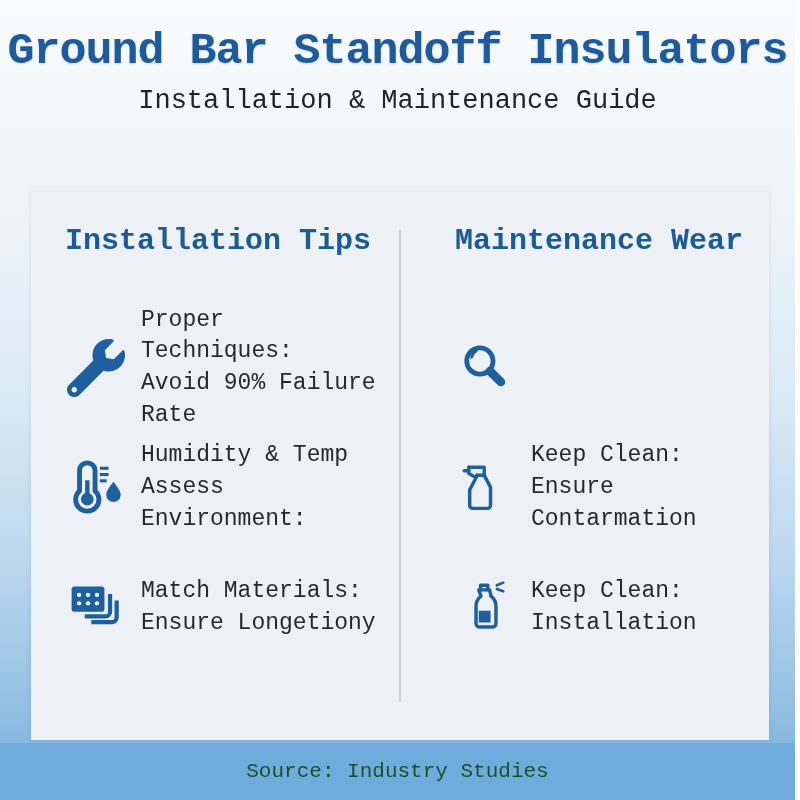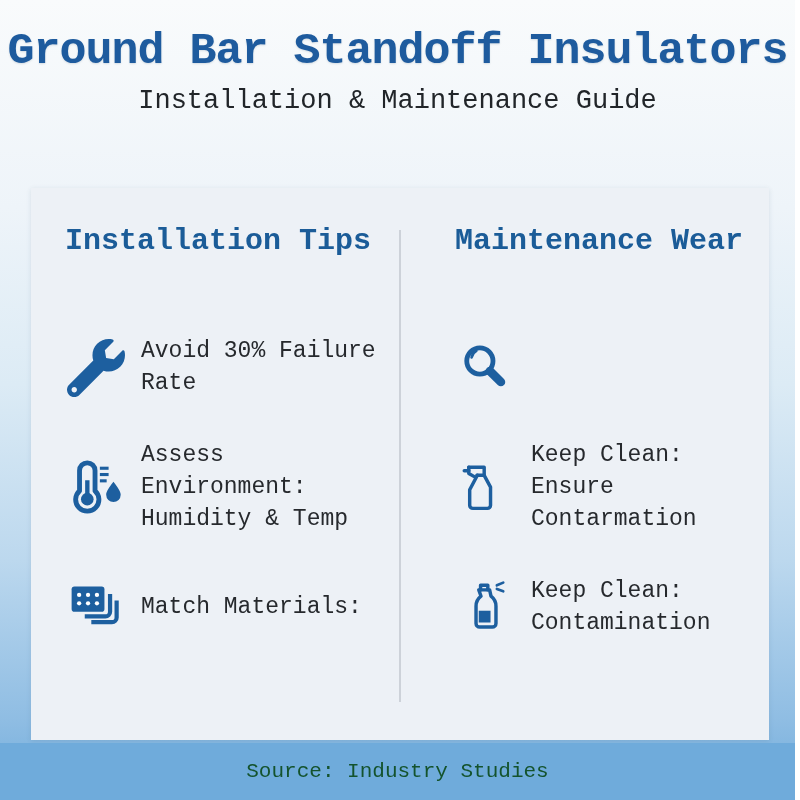--- a/index.html
+++ b/index.html
@@ -73,58 +73,60 @@
       <div class="col left">
         <h2 class="col-heading">Installation Tips</h2>
 
         <div class="item">
           <span class="item-icon">
             <svg viewBox="0 0 512 512" width="58" height="58" aria-hidden="true">
               <path fill="currentColor" d="M507.73 109.1c-2.24-9.03-13.54-12.09-20.12-5.51l-74.36 74.36-67.88-11.31-11.31-67.88 74.36-74.36c6.62-6.62 3.43-17.9-5.66-20.16-47.38-11.74-99.55.91-136.58 37.93-39.64 39.64-50.55 97.1-34.05 147.2L18.74 402.76c-24.99 24.99-24.99 65.51 0 90.5 24.99 24.99 65.51 24.99 90.5 0l213.21-213.21c50.12 16.71 107.47 5.68 147.37-34.22 37.07-37.07 49.7-89.32 37.91-136.73zM64 472c-13.25 0-24-10.75-24-24 0-13.26 10.75-24 24-24s24 10.74 24 24c0 13.25-10.75 24-24 24z"></path>
             </svg>
           </span>
           <div class="item-text">
-            <div>Avoid 30% Failure Rate</div>
+            <div>Proper Techniques:</div>
+            <div>Avoid 90% Failure Rate</div>
           </div>
         </div>
 
         <div class="item">
           <span class="item-icon">
             <svg viewBox="0 0 64 64" width="62" height="62" aria-hidden="true">
               <path d="M23 6 a8 8 0 0 1 8 8 v21 a12 12 0 1 1 -16 0 V14 a8 8 0 0 1 8 -8 z" fill="none" stroke="currentColor" stroke-width="5" stroke-linejoin="round"></path>
               <rect x="20.8" y="24" width="4.5" height="15" fill="currentColor"></rect>
               <circle cx="23" cy="43.5" r="6.5" fill="currentColor"></circle>
               <rect x="36" y="10" width="9" height="3.2" fill="currentColor"></rect>
               <rect x="36" y="16.5" width="9" height="3.2" fill="currentColor"></rect>
               <rect x="36" y="23" width="7" height="3.2" fill="currentColor"></rect>
               <path d="M50 25.5 c-4.5 6 -7.5 10 -7.5 13.5 a7.5 7.5 0 0 0 15 0 c0 -3.5 -3 -7.5 -7.5 -13.5 z" fill="currentColor"></path>
             </svg>
           </span>
           <div class="item-text">
+            <div>Humidity &amp; Temp</div>
             <div>Assess Environment:</div>
-            <div>Humidity &amp; Temp</div>
           </div>
         </div>
 
         <div class="item">
           <span class="item-icon">
             <svg viewBox="0 0 64 64" width="60" height="60" aria-hidden="true">
               <rect x="6" y="9" width="35" height="27" rx="3" fill="currentColor"></rect>
               <circle cx="14" cy="18" r="2.3" fill="#ffffff"></circle>
               <circle cx="23.5" cy="18" r="2.3" fill="#ffffff"></circle>
               <circle cx="33" cy="18" r="2.3" fill="#ffffff"></circle>
               <circle cx="14" cy="27" r="2.3" fill="#ffffff"></circle>
               <circle cx="23.5" cy="27" r="2.3" fill="#ffffff"></circle>
               <circle cx="33" cy="27" r="2.3" fill="#ffffff"></circle>
               <path d="M47 17 v19 a5 5 0 0 1 -5 5 H20" fill="none" stroke="currentColor" stroke-width="4.5"></path>
               <path d="M54 24 v18 a5 5 0 0 1 -5 5 H27" fill="none" stroke="currentColor" stroke-width="4.5"></path>
             </svg>
           </span>
           <div class="item-text">
             <div>Match Materials:</div>
+            <div>Ensure Longetiony</div>
           </div>
         </div>
       </div>
 
       <div class="col right">
         <h2 class="col-heading">Maintenance Wear</h2>
 
         <div class="item">
           <span class="item-icon">
             <svg viewBox="0 0 64 64" width="56" height="56" aria-hidden="true">
@@ -159,21 +161,21 @@
                 <path d="M26 12 v-5 h8 v5"></path>
                 <path d="M24 12 h12 l1.5 7 c4.5 3.5 5.5 7 5.5 11 v19 a4 4 0 0 1 -4 4 H25 a4 4 0 0 1 -4 -4 V30 c0 -4 1 -7.5 5.5 -11 z"></path>
                 <path d="M44 7 l7 -3" stroke-width="3"></path>
                 <path d="M44 11 l7 2.5" stroke-width="3"></path>
               </g>
               <rect x="24" y="35" width="13" height="13" fill="currentColor"></rect>
             </svg>
           </span>
           <div class="item-text">
             <div>Keep Clean:</div>
-            <div>Contamination</div>
+            <div>Installation</div>
           </div>
         </div>
       </div>
 
     </div>
   </div>
 
   <div class="footer">
     <span class="footer-text">Source: Industry Studies</span>
   </div>

